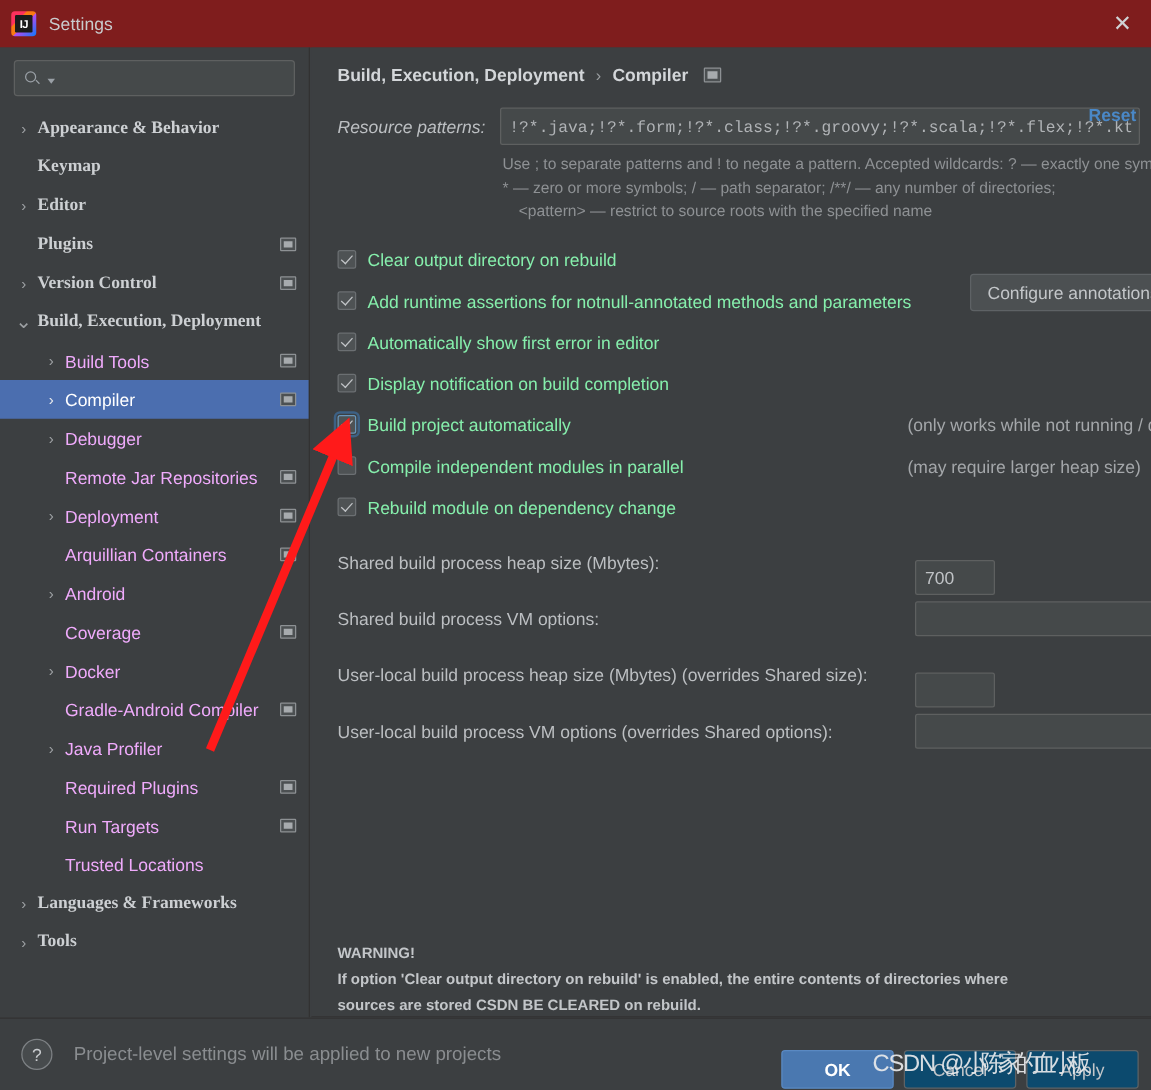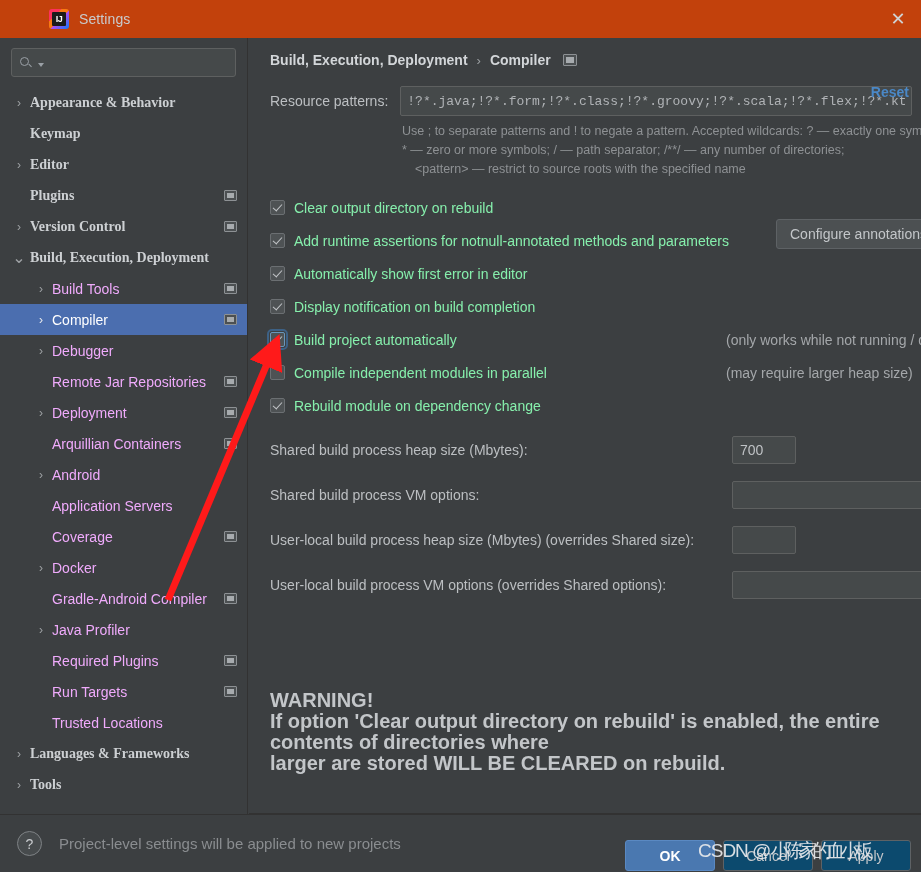--- a/index.html
+++ b/index.html
@@ -14,22 +14,22 @@
     position: relative;
     width: 921px; height: 872px;
     background: #3c3f41;
     color: #bbbbbb;
     overflow: hidden;
   }
 
   
   .titlebar {
     position: absolute; left: 0; top: 0; width: 921px; height: 38px;
-    background: #c2410c;
-    display: flex; align-items: center; padding-left: 40px;
+    background: #7f1d1d;
+    display: flex; align-items: center;
   }
   .ij-logo {
     position: relative;
     width: 20px; height: 20px; margin-left: 9px; margin-right: 10px;
     border-radius: 3px;
     background:
       linear-gradient(135deg, #fe315d 0%, #fe315d 30%, #f97a12 32%, #f97a12 52%, #b24bf3 54%, #087cfa 100%);
     flex: 0 0 auto;
   }
   .ij-logo::after {
@@ -126,21 +126,21 @@
   }
   .crumb-badge::after {
     content: ""; position: absolute; left: 2px; top: 2px; right: 2px; bottom: 2px; background: #a7abae;
   }
   .reset-link {
     position: absolute; right: 12px; top: 46px;
     color: #4a88c7; font-size: 14px; font-weight: bold; cursor: pointer;
   }
 
   .row-res { display: flex; align-items: flex-start; margin-top: 12px; padding-left: 21px; }
-  .lbl-res { font-size: 14px; color: #bcbfc2; padding-top: 7px; white-space: nowrap; }
+  .lbl-res { font-size: 14px; color: #bcbfc2; padding-top: 7px; white-space: nowrap; font-style: italic; }
   .res-input {
     margin-left: 12px; width: 512px; height: 30px;
     background: #45494a; border: 1px solid #5e6060; border-radius: 2px;
     color: #b0b3b6; font-size: 13px; padding: 0 6px;
     font-family: "Liberation Mono", monospace; outline: none;
     white-space: nowrap; overflow: hidden;
   }
   .hint {
     margin-left: 153px; margin-top: 6px; font-size: 12.5px; color: #8e9194; line-height: 19px;
     width: 520px; white-space: nowrap;
@@ -179,27 +179,27 @@
   
   .fields { margin-top: 10px; padding-left: 21px; position: relative; }
   .f-row { position: relative; height: 45px; }
   .f-label { position: absolute; left: 0; top: 10px; font-size: 14px; color: #bcbfc2; white-space: nowrap; }
   .f-input {
     position: absolute; left: 462px; top: 4px; height: 28px;
     background: #45494a; border: 1px solid #5e6060; border-radius: 2px;
     color: #bfc2c5; font-size: 14px; padding: 0 7px; outline: none;
     font-family: "Liberation Sans", sans-serif;
   }
-  .f-input.small { width: 64px; }
+  .f-input.small { width: 64px; margin-top: 12px; }
   .f-input.wide { width: 210px; }
 
   
   .warning {
-    position: absolute; left: 21px; top: 652px; width: 640px;
-    font-size: 20px; font-weight: bold; color: #c3c6c9; line-height: 21px;
+    position: absolute; left: 21px; top: 714px; width: 640px;
+    font-size: 12px; font-weight: bold; color: #c3c6c9; line-height: 21px;
   }
   .content-divider {
     position: absolute; left: 0; top: 775px; width: 672px; height: 1px; background: #323232;
   }
 
   
   .footer {
     position: absolute; left: 0; top: 814px; width: 921px; height: 58px;
     background: #3c3f41; border-top: 1px solid #323232;
     display: flex; align-items: center;
@@ -312,24 +312,20 @@
           <span class="chev"></span>
           <span class="tree-label">Arquillian Containers</span>
           <span class="badge-icon"></span>
         </div>
         <div class="tree-row child lvl2">
           <span class="chev">›</span>
           <span class="tree-label">Android</span>
         </div>
         <div class="tree-row child lvl2">
           <span class="chev"></span>
-          <span class="tree-label">Application Servers</span>
-        </div>
-        <div class="tree-row child lvl2">
-          <span class="chev"></span>
           <span class="tree-label">Coverage</span>
           <span class="badge-icon"></span>
         </div>
         <div class="tree-row child lvl2">
           <span class="chev">›</span>
           <span class="tree-label">Docker</span>
         </div>
         <div class="tree-row child lvl2">
           <span class="chev"></span>
           <span class="tree-label">Gradle-Android Compiler</span>
@@ -436,21 +432,21 @@
         </div>
         <div class="f-row">
           <span class="f-label">User-local build process VM options (overrides Shared options):</span>
           <input type="text" class="f-input wide" value="" style="">
         </div>
       </div>
 
     <div class="warning">
       <div>WARNING!</div>
       <div>If option 'Clear output directory on rebuild' is enabled, the entire contents of directories where</div>
-      <div>larger are stored WILL BE CLEARED on rebuild.</div>
+      <div>sources are stored CSDN BE CLEARED on rebuild.</div>
     </div>
 
     <div class="content-divider"></div>
   </div>
 
   <div class="footer">
     <div class="help-icon">?</div>
     <div class="footer-hint">Project-level settings will be applied to new projects</div>
     <div class="footer-btns">
       <div class="btn btn-primary">OK</div>

